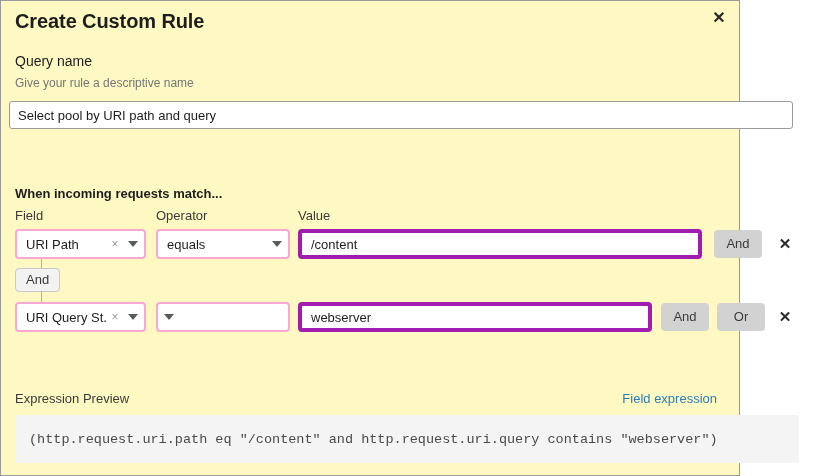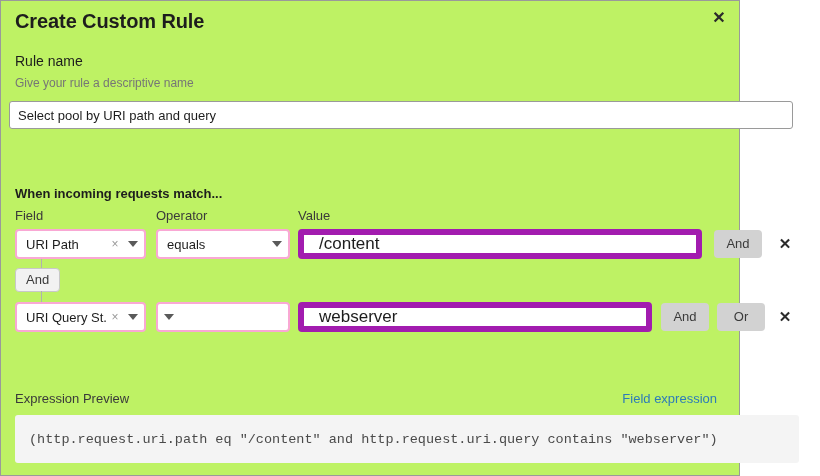--- a/index.html
+++ b/index.html
@@ -7,21 +7,21 @@
   body {
     width: 820px; height: 476px;
     background: #ffffff;
     font-family: "Liberation Sans", sans-serif;
     color: #222222;
     overflow: hidden;
   }
   .dialog {
     position: relative;
     width: 740px; height: 476px;
-    background: #bef264;
+    background: #fef9c3;
     border: 1px solid #9a9a9a;
     padding: 0;
   }
   
   .dialog-title {
     position: absolute;
     left: 14px; top: 9px;
     font-size: 20px;
     font-weight: bold;
     color: #1d1d1d;
@@ -131,27 +131,27 @@
     width: 0; height: 0;
     border-left: 5px solid transparent;
     border-right: 5px solid transparent;
     border-top: 6px solid #5a5a5a;
   }
 
   .value-input {
     position: absolute;
     left: 297px;
     height: 30px;
-    border: 6px solid #a21caf;
+    border: 4px solid #a21caf;
     border-radius: 4px;
     background: #ffffff;
     font-family: "Liberation Sans", sans-serif;
-    font-size: 17px;
-    color: #1d1d1d;
-    padding: 0 15px;
+    font-size: 13px;
+    color: #1d1d1d;
+    padding: 0 9px;
     outline: none;
   }
   .value-wide { width: 404px; }
   .value-narrow { width: 354px; }
 
   .logic-btn {
     position: absolute;
     height: 28px;
     min-width: 48px;
     padding: 0 12px;
@@ -241,21 +241,21 @@
   }
 </style>
 </head>
 <body>
 
 <div class="dialog">
 
   <div class="dialog-title">Create Custom Rule</div>
   <div class="close-btn">✕</div>
 
-  <div class="section-label rule-name-label">Rule name</div>
+  <div class="section-label rule-name-label">Query name</div>
   <div class="rule-name-help">Give your rule a descriptive name</div>
   <input class="rule-name-input" type="text" value="Select pool by URI path and query" style="">
 
   <div class="match-heading">When incoming requests match...</div>
 
   <div class="col-head field">Field</div>
   <div class="col-head operator">Operator</div>
   <div class="col-head value">Value</div>
 
   <div class="cond-row row-1">

